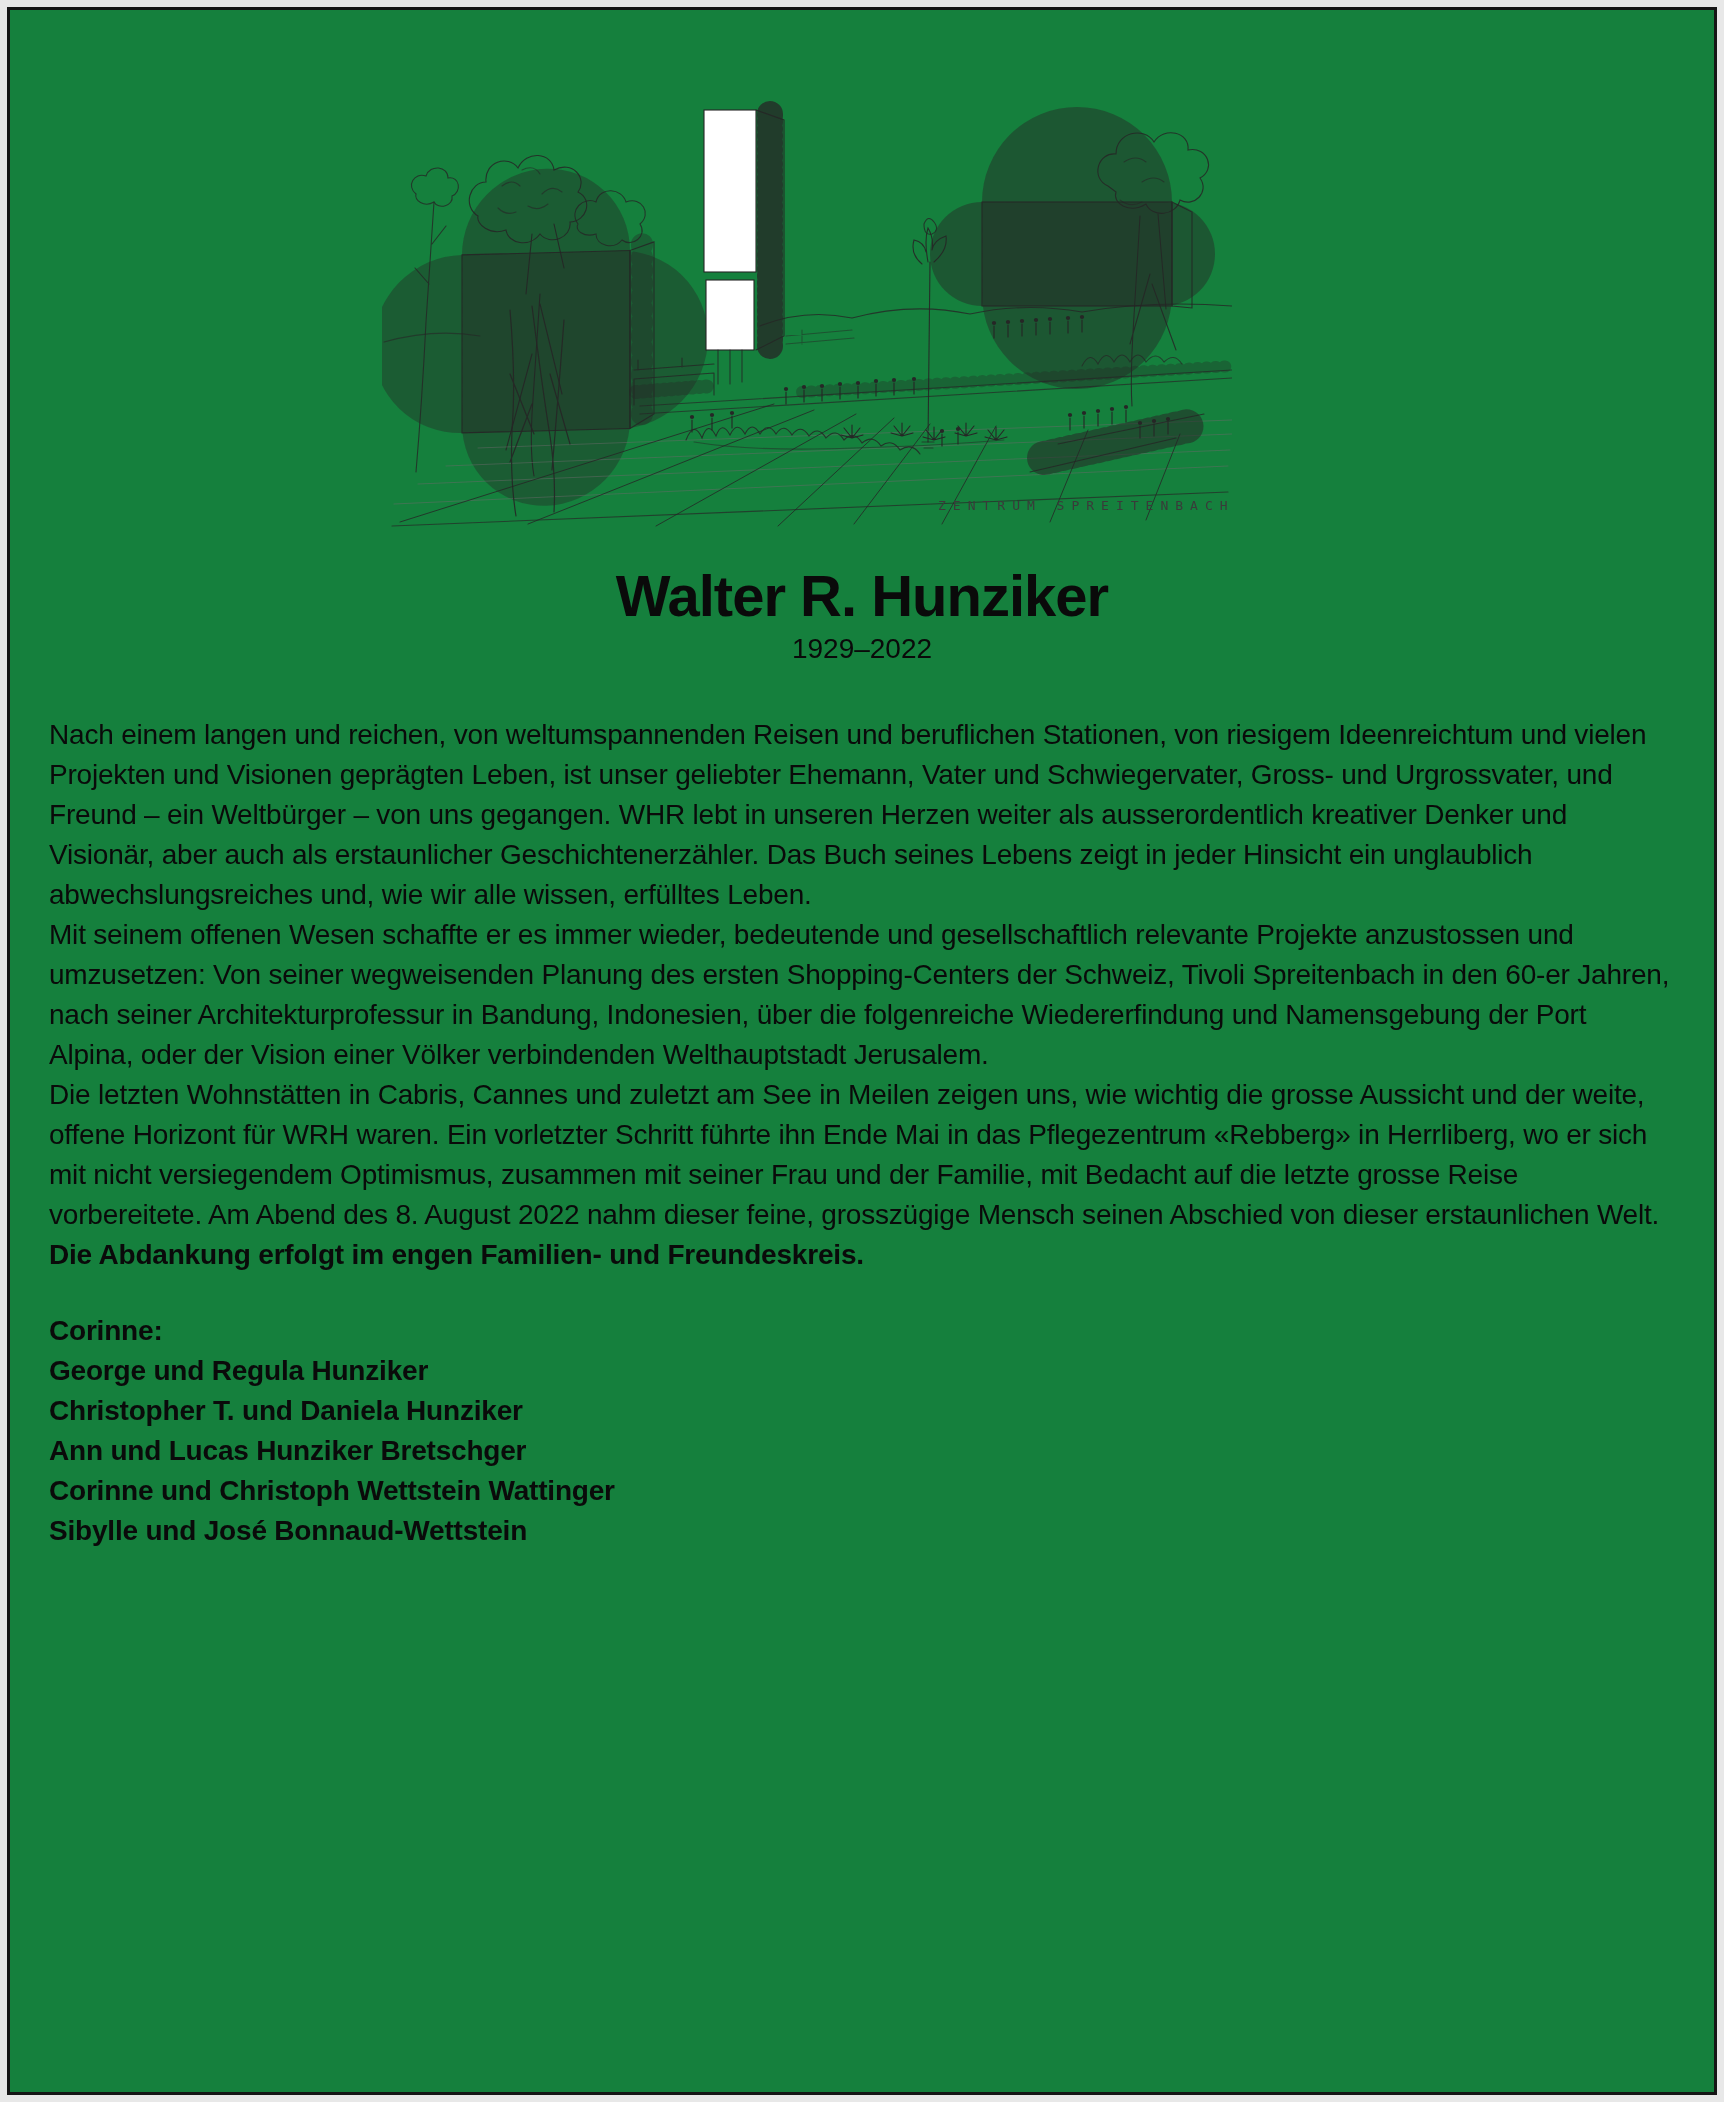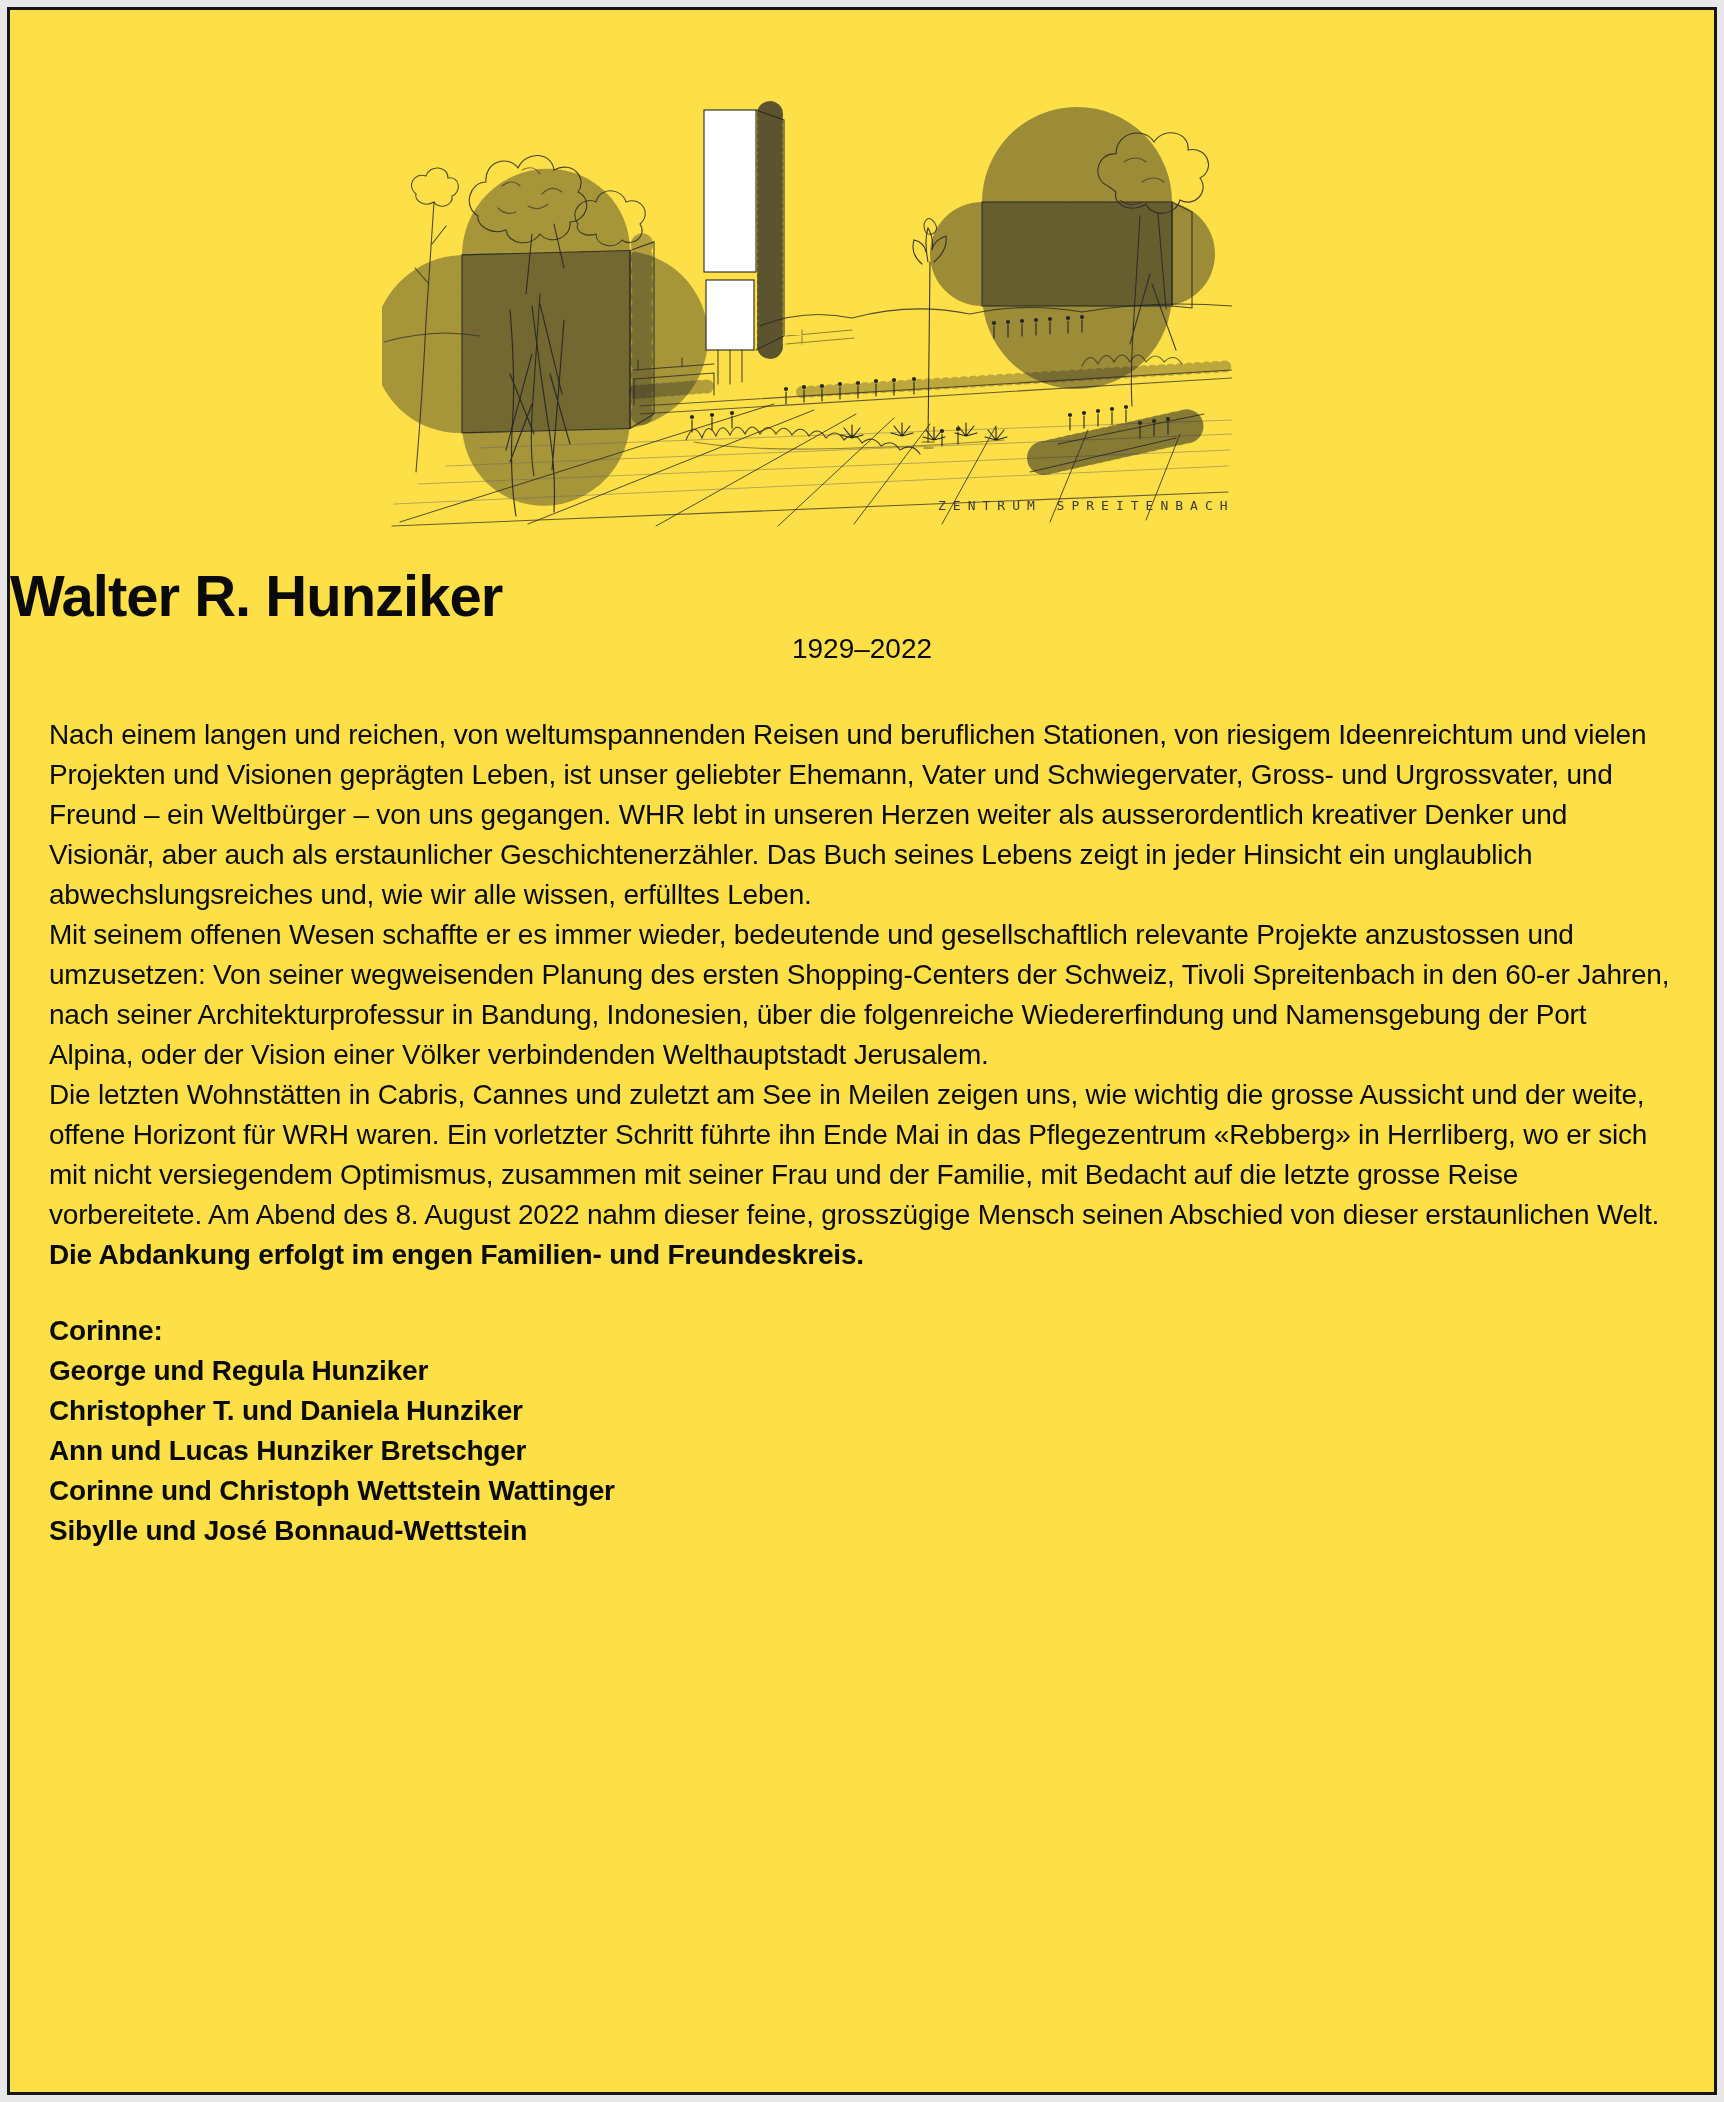--- a/index.html
+++ b/index.html
@@ -1,19 +1,19 @@
 <!DOCTYPE html>
 <html><head>
 <meta charset="utf-8">
 <style>
   html,body{margin:0;padding:0;background:#e8e8e8;}
   body{width:1724px;height:2102px;position:relative;font-family:"Liberation Sans","DejaVu Sans",sans-serif;color:#0a0a0a;}
-  .sheet{position:absolute;inset:7px;border:3px solid #161616;background:#fde047;overflow:hidden;}
+  .sheet{position:absolute;inset:7px;border:3px solid #161616;background:#15803d;overflow:hidden;}
   .sketch-wrap{margin:64px 0 0 372px;width:850px;height:455px;}
-  .name{margin:34px 0 0 0;text-align:left;font-size:58px;line-height:1.15;font-weight:700;letter-spacing:-1px;}
+  .name{margin:34px 0 0 0;text-align:center;font-size:58px;line-height:1.15;font-weight:700;letter-spacing:-1px;}
   .subtitle{margin:0;text-align:center;font-size:52px;line-height:1.2;font-weight:400;letter-spacing:-0.5px;}
   .years{margin-top:2px;text-align:center;font-size:28px;line-height:1.2;}
   .bodytext{padding:50px 40px 0 39px;font-size:28px;line-height:40px;letter-spacing:-0.2px;}
   .bodytext p{margin:0;}
   .gap{margin-top:36px;font-weight:bold;}
   .line{white-space:pre-wrap;}
   svg{display:block;}
 </style>
 </head>
 <body>

